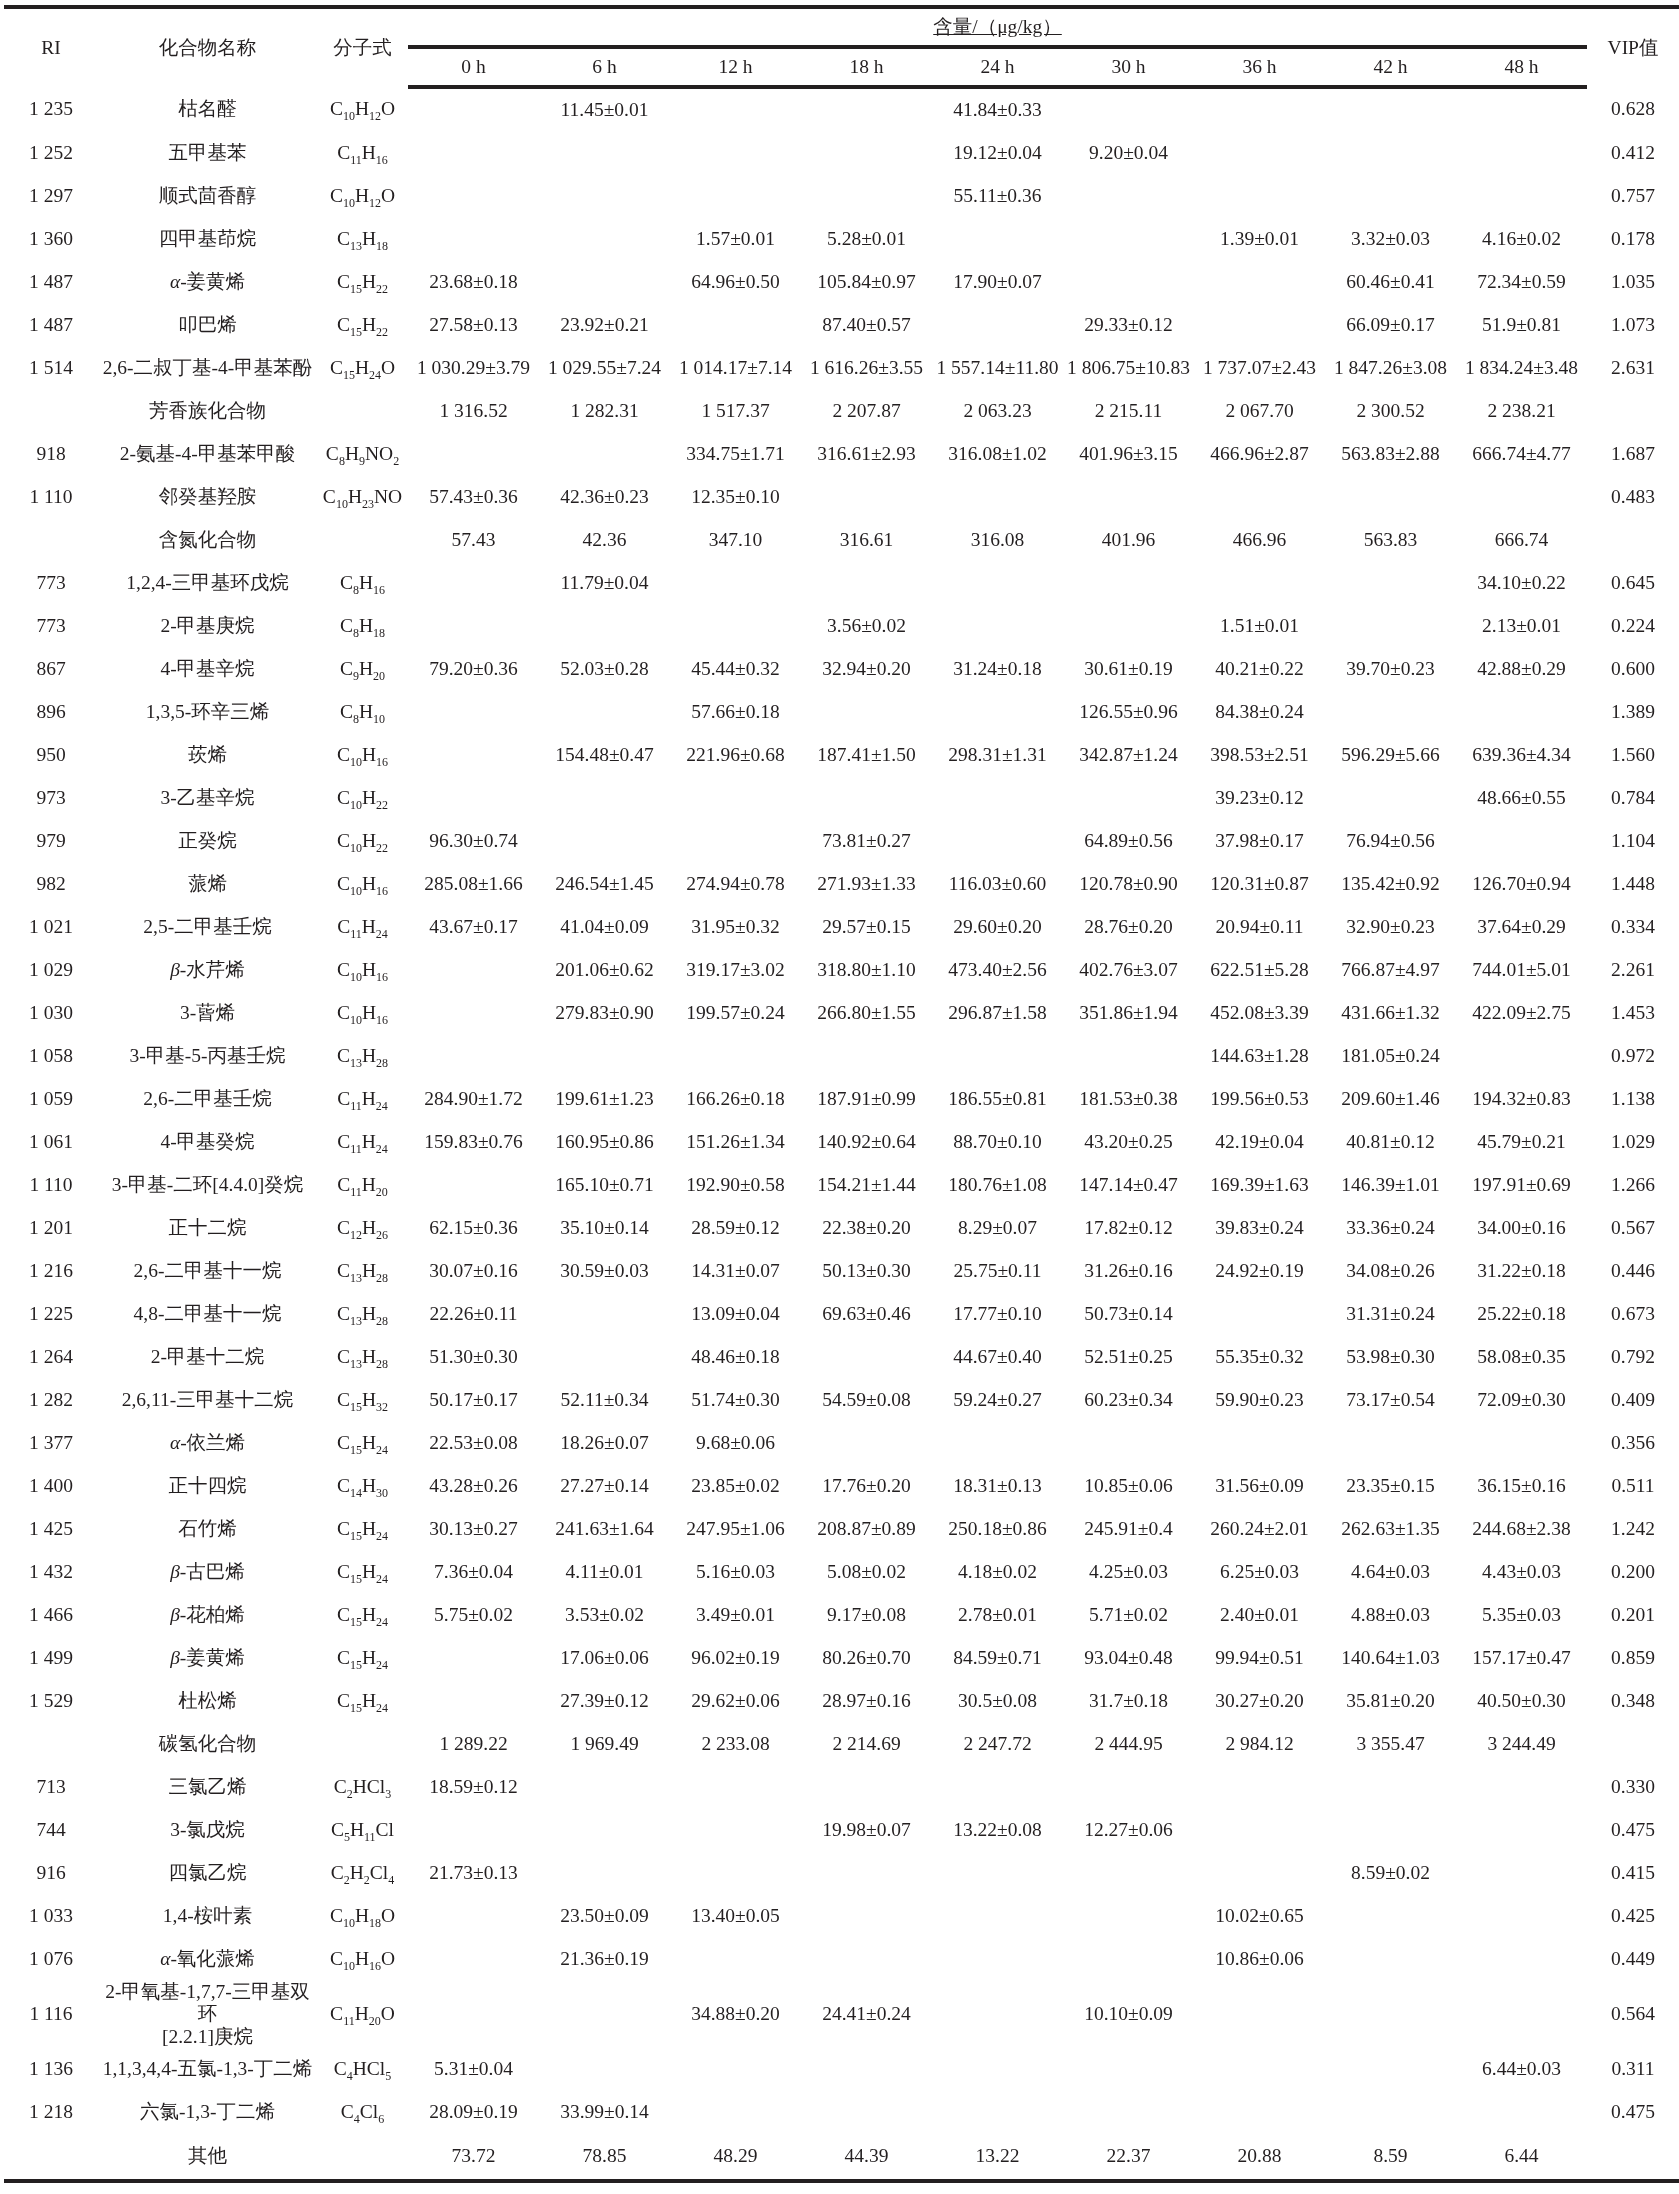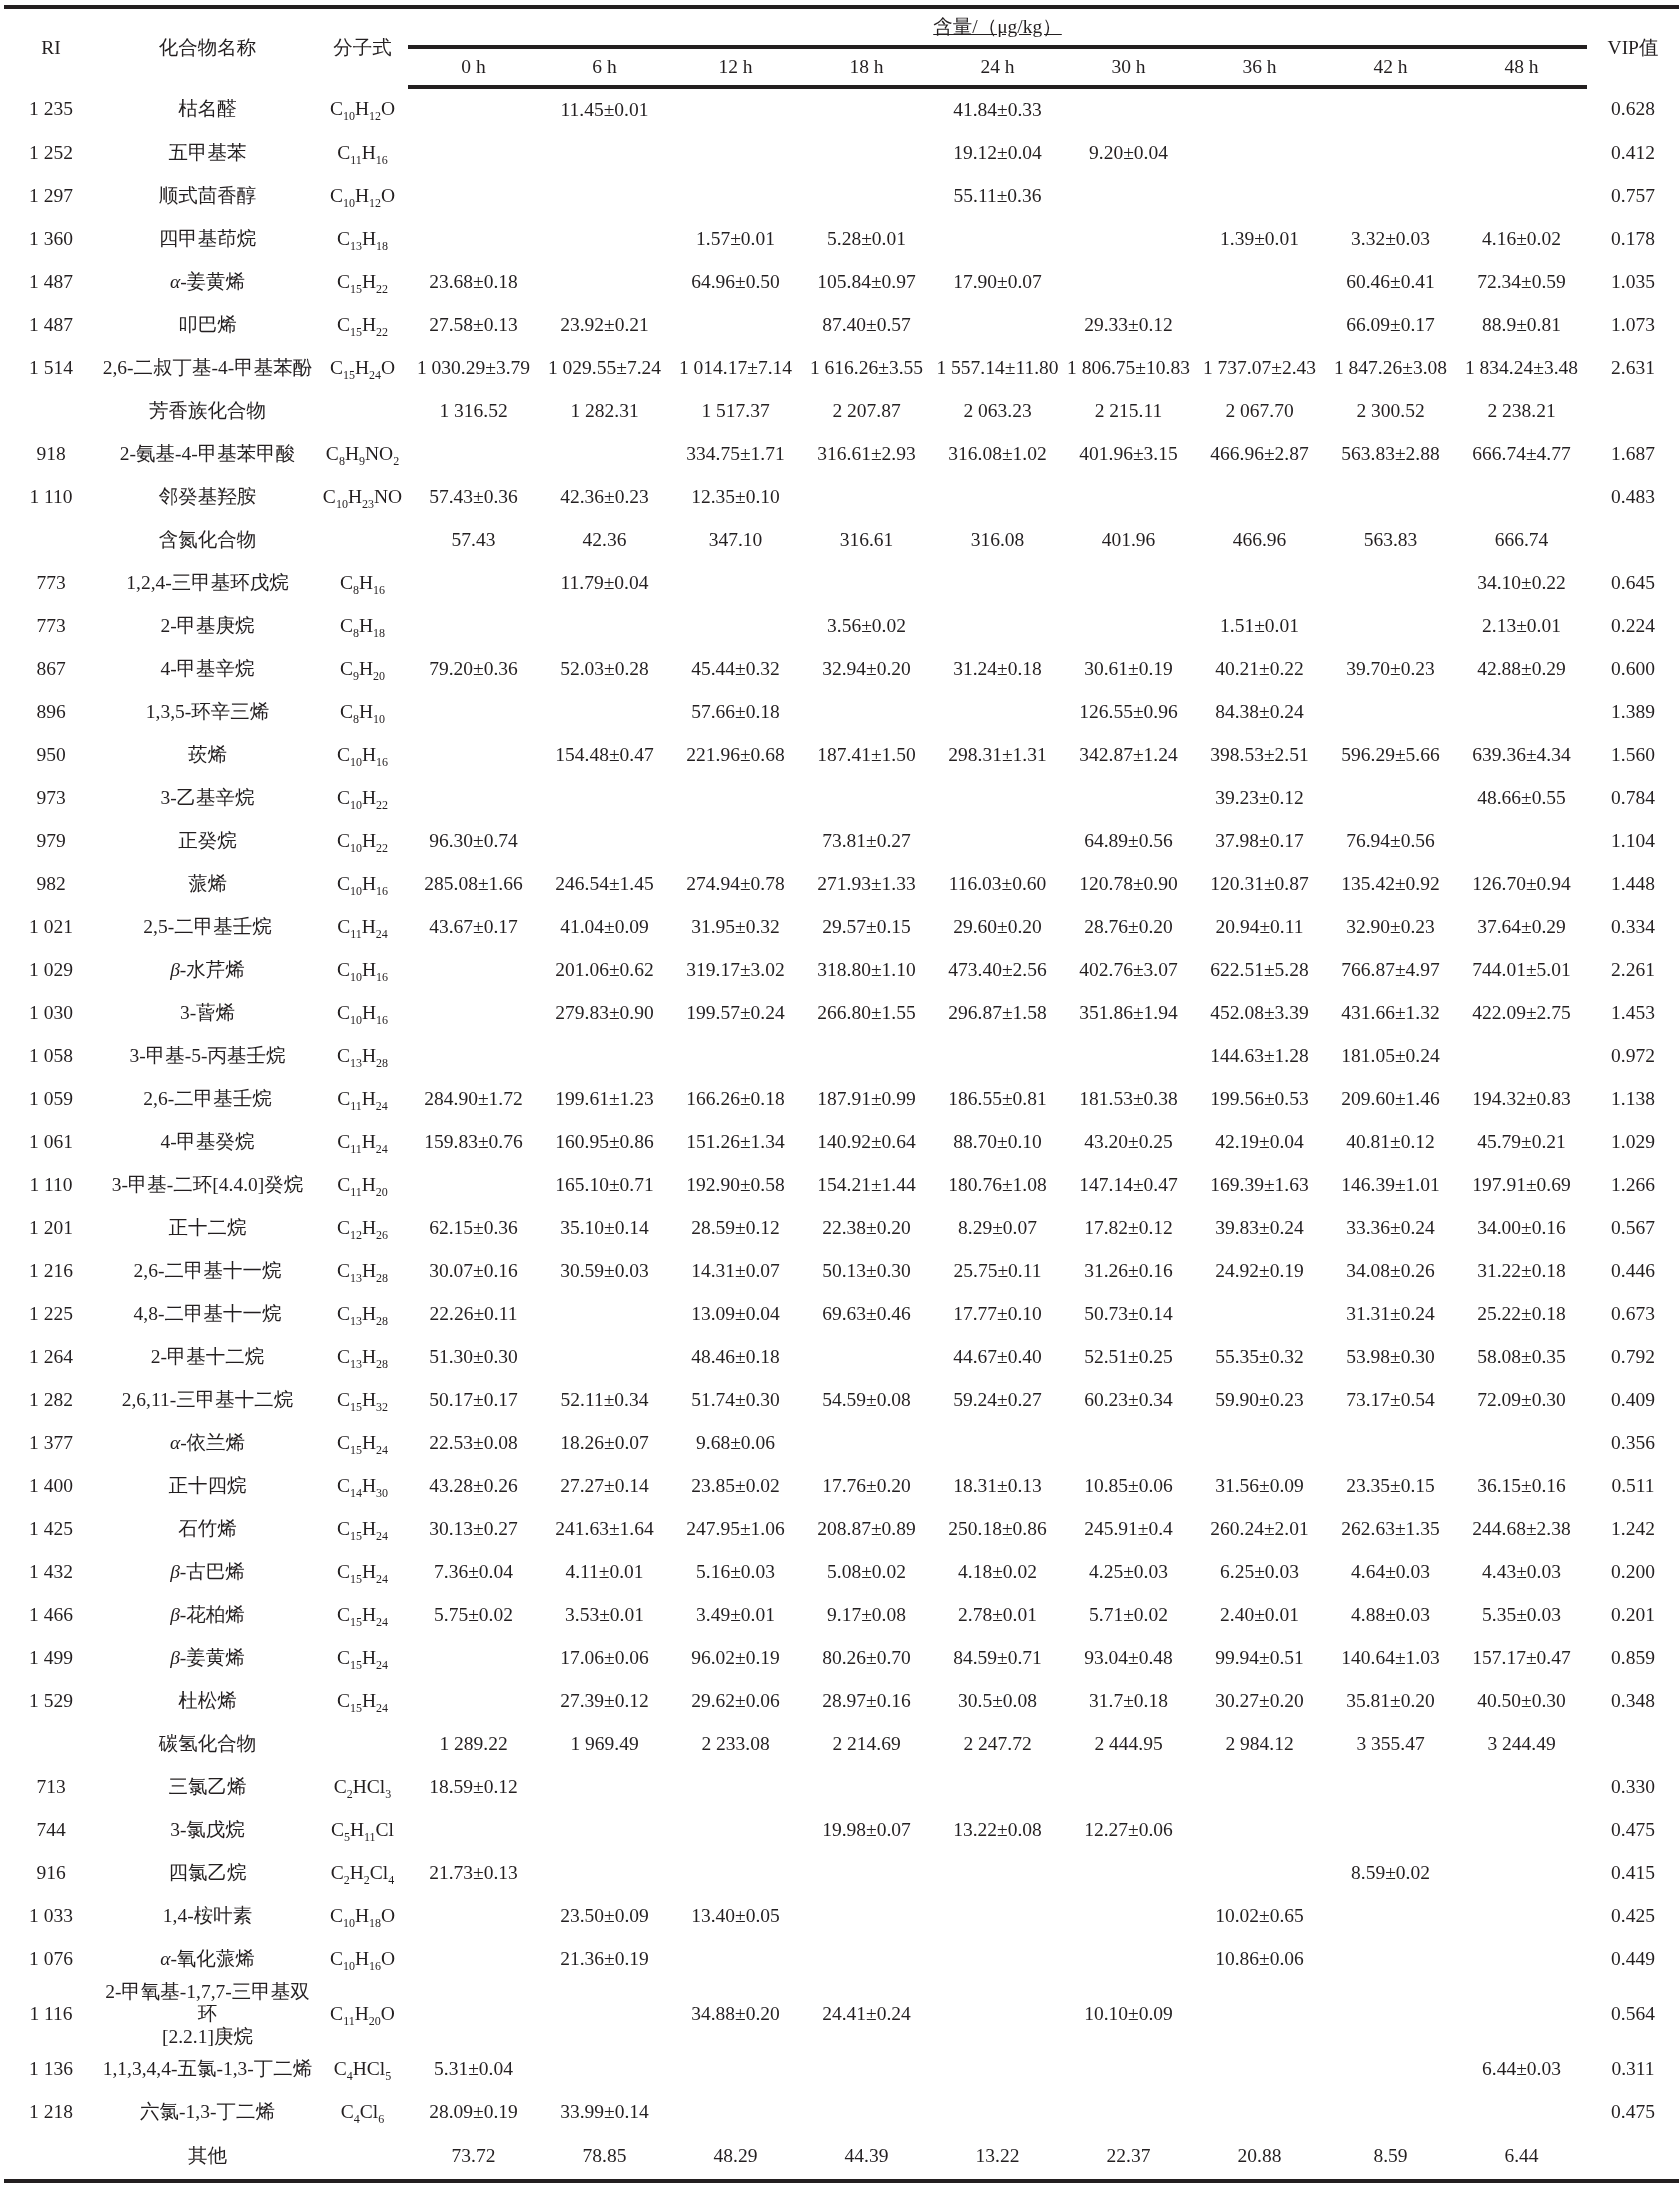--- a/index.html
+++ b/index.html
@@ -143,21 +143,21 @@
           <td class="name"><span class=""><span>叩巴烯</span></span></td>
           <td><span>C</span><sub>15</sub><span>H</span><sub>22</sub></td>
           <td>27.58±0.13</td>
           <td>23.92±0.21</td>
           <td></td>
           <td>87.40±0.57</td>
           <td></td>
           <td>29.33±0.12</td>
           <td></td>
           <td>66.09±0.17</td>
-          <td>88.9±0.81</td>
+          <td>51.9±0.81</td>
           <td>1.073</td>
         </tr>
         <tr>
           <td>1 514</td>
           <td class="name"><span class=""><span>2,6-二叔丁基-4-甲基苯酚</span></span></td>
           <td><span>C</span><sub>15</sub><span>H</span><sub>24</sub><span>O</span></td>
           <td>1 030.29±3.79</td>
           <td>1 029.55±7.24</td>
           <td>1 014.17±7.14</td>
           <td>1 616.26±3.55</td>
@@ -586,21 +586,21 @@
           <td>6.25±0.03</td>
           <td>4.64±0.03</td>
           <td>4.43±0.03</td>
           <td>0.200</td>
         </tr>
         <tr>
           <td>1 466</td>
           <td class="name"><span class=""><span class="greek">β</span><span>-花柏烯</span></span></td>
           <td><span>C</span><sub>15</sub><span>H</span><sub>24</sub></td>
           <td>5.75±0.02</td>
-          <td>3.53±0.01</td>
+          <td>3.53±0.02</td>
           <td>3.49±0.01</td>
           <td>9.17±0.08</td>
           <td>2.78±0.01</td>
           <td>5.71±0.02</td>
           <td>2.40±0.01</td>
           <td>4.88±0.03</td>
           <td>5.35±0.03</td>
           <td>0.201</td>
         </tr>
         <tr>

